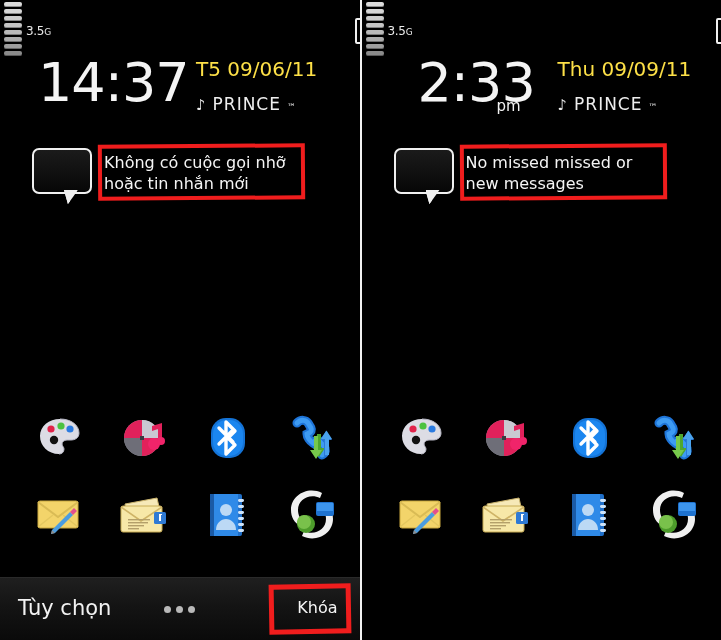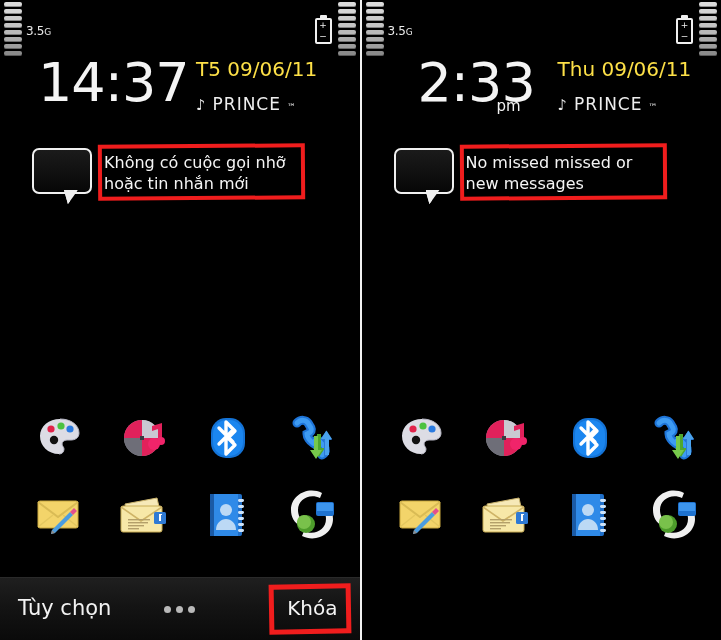--- a/index.html
+++ b/index.html
@@ -33,20 +33,21 @@
     background: #f2f2f2;
     flex: 0 0 2px;
   }
 
   
   .statusbar {
     position: absolute;
     top: 0; left: 0;
     width: 100%;
     height: 62px;
+    padding-left: 40px;
   }
   .signal-strip {
     position: absolute;
     top: 2px;
     width: 18px;
     display: flex;
     flex-direction: column;
     gap: 2px;
   }
   .signal-strip.left { left: 4px; }
@@ -265,21 +266,21 @@
     width: 7px; height: 7px;
     border-radius: 50%;
     background: #b9b9b9;
     display: block;
   }
   .softkey-right {
     position: absolute;
     right: 22px;
     top: 17px;
     color: #f5f5f5;
-    font-size: 20px;
+    font-size: 16px;
     line-height: 26px;
     font-family: "DejaVu Sans", sans-serif;
   }
   .softkey-box {
     position: absolute;
     right: 9px;
     top: 6px;
     width: 82px;
     height: 50px;
     border: 5px solid #f01d1d;
@@ -481,21 +482,21 @@
       </div>
       <div class="battery">
         <span class="plus">+</span>
         <span class="minus">−</span>
       </div>
     </div>
 
     <div class="clock-row">
       <div class="time ampm-variant">2:33</div>
       <div class="ampm">pm</div>
-      <div class="date">Thu 09/06/11</div>
+      <div class="date">Thu 09/09/11</div>
       <div class="operator">
         <span class="note">♪</span>
         <span>PRINCE</span>
         <span class="tm">™</span>
       </div>
     </div>
 
     <div class="notif">
       <div class="bubble"></div>
       <div class="notif-text">No missed missed or new messages</div>

